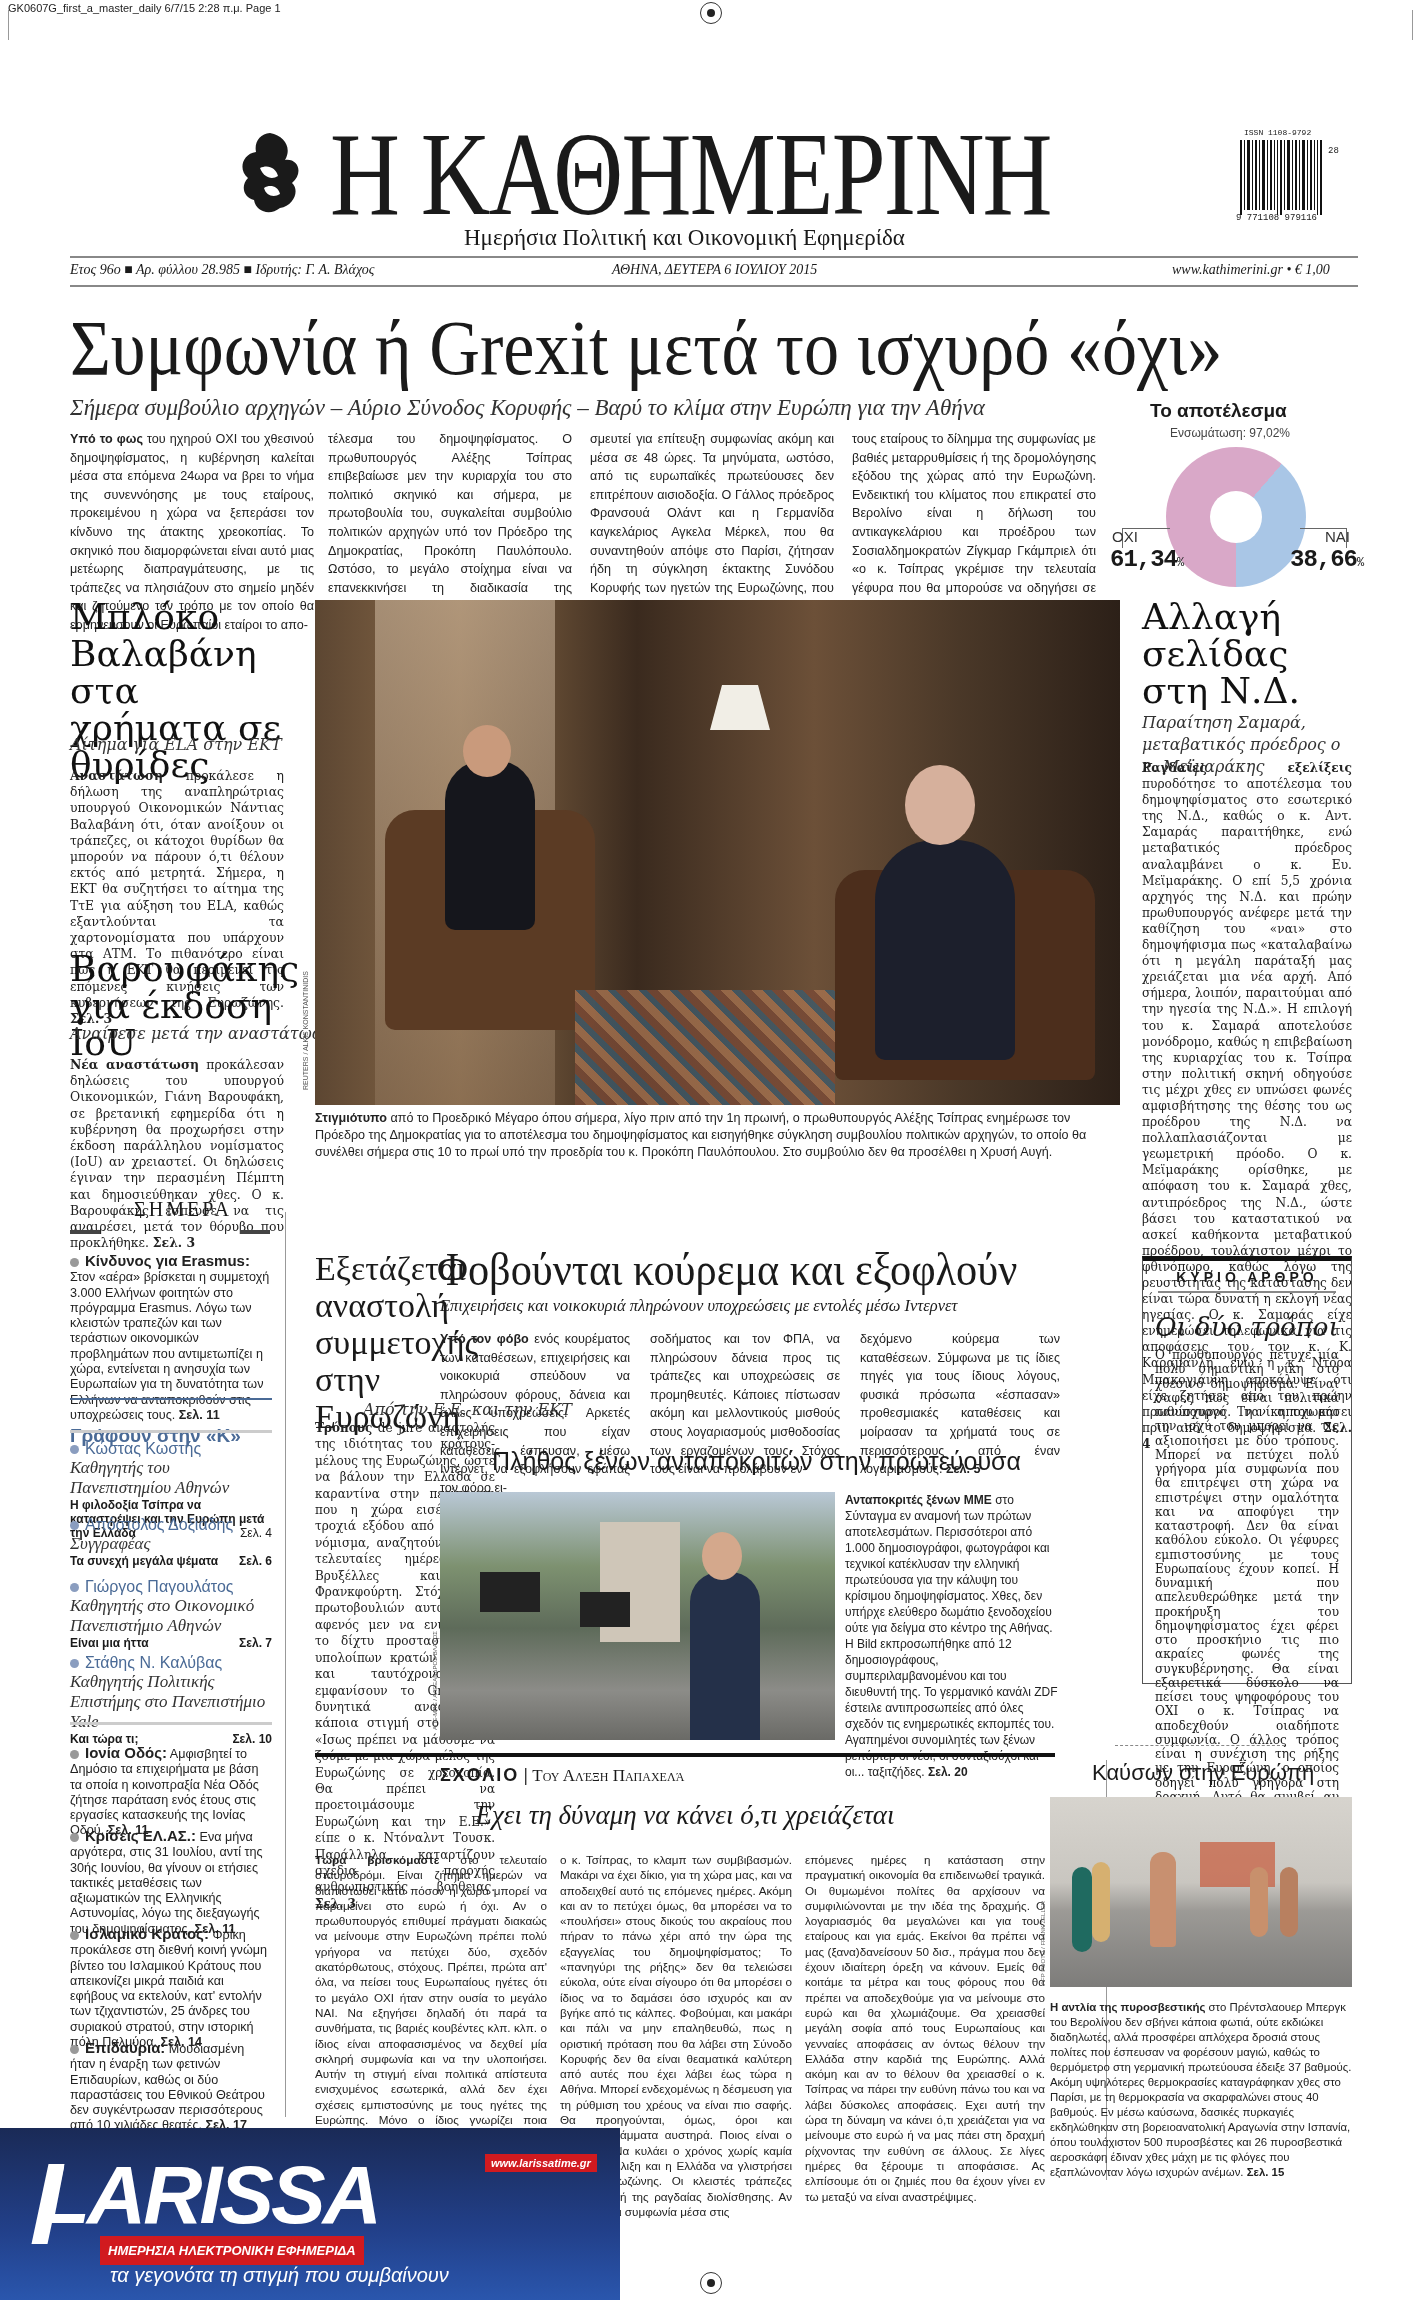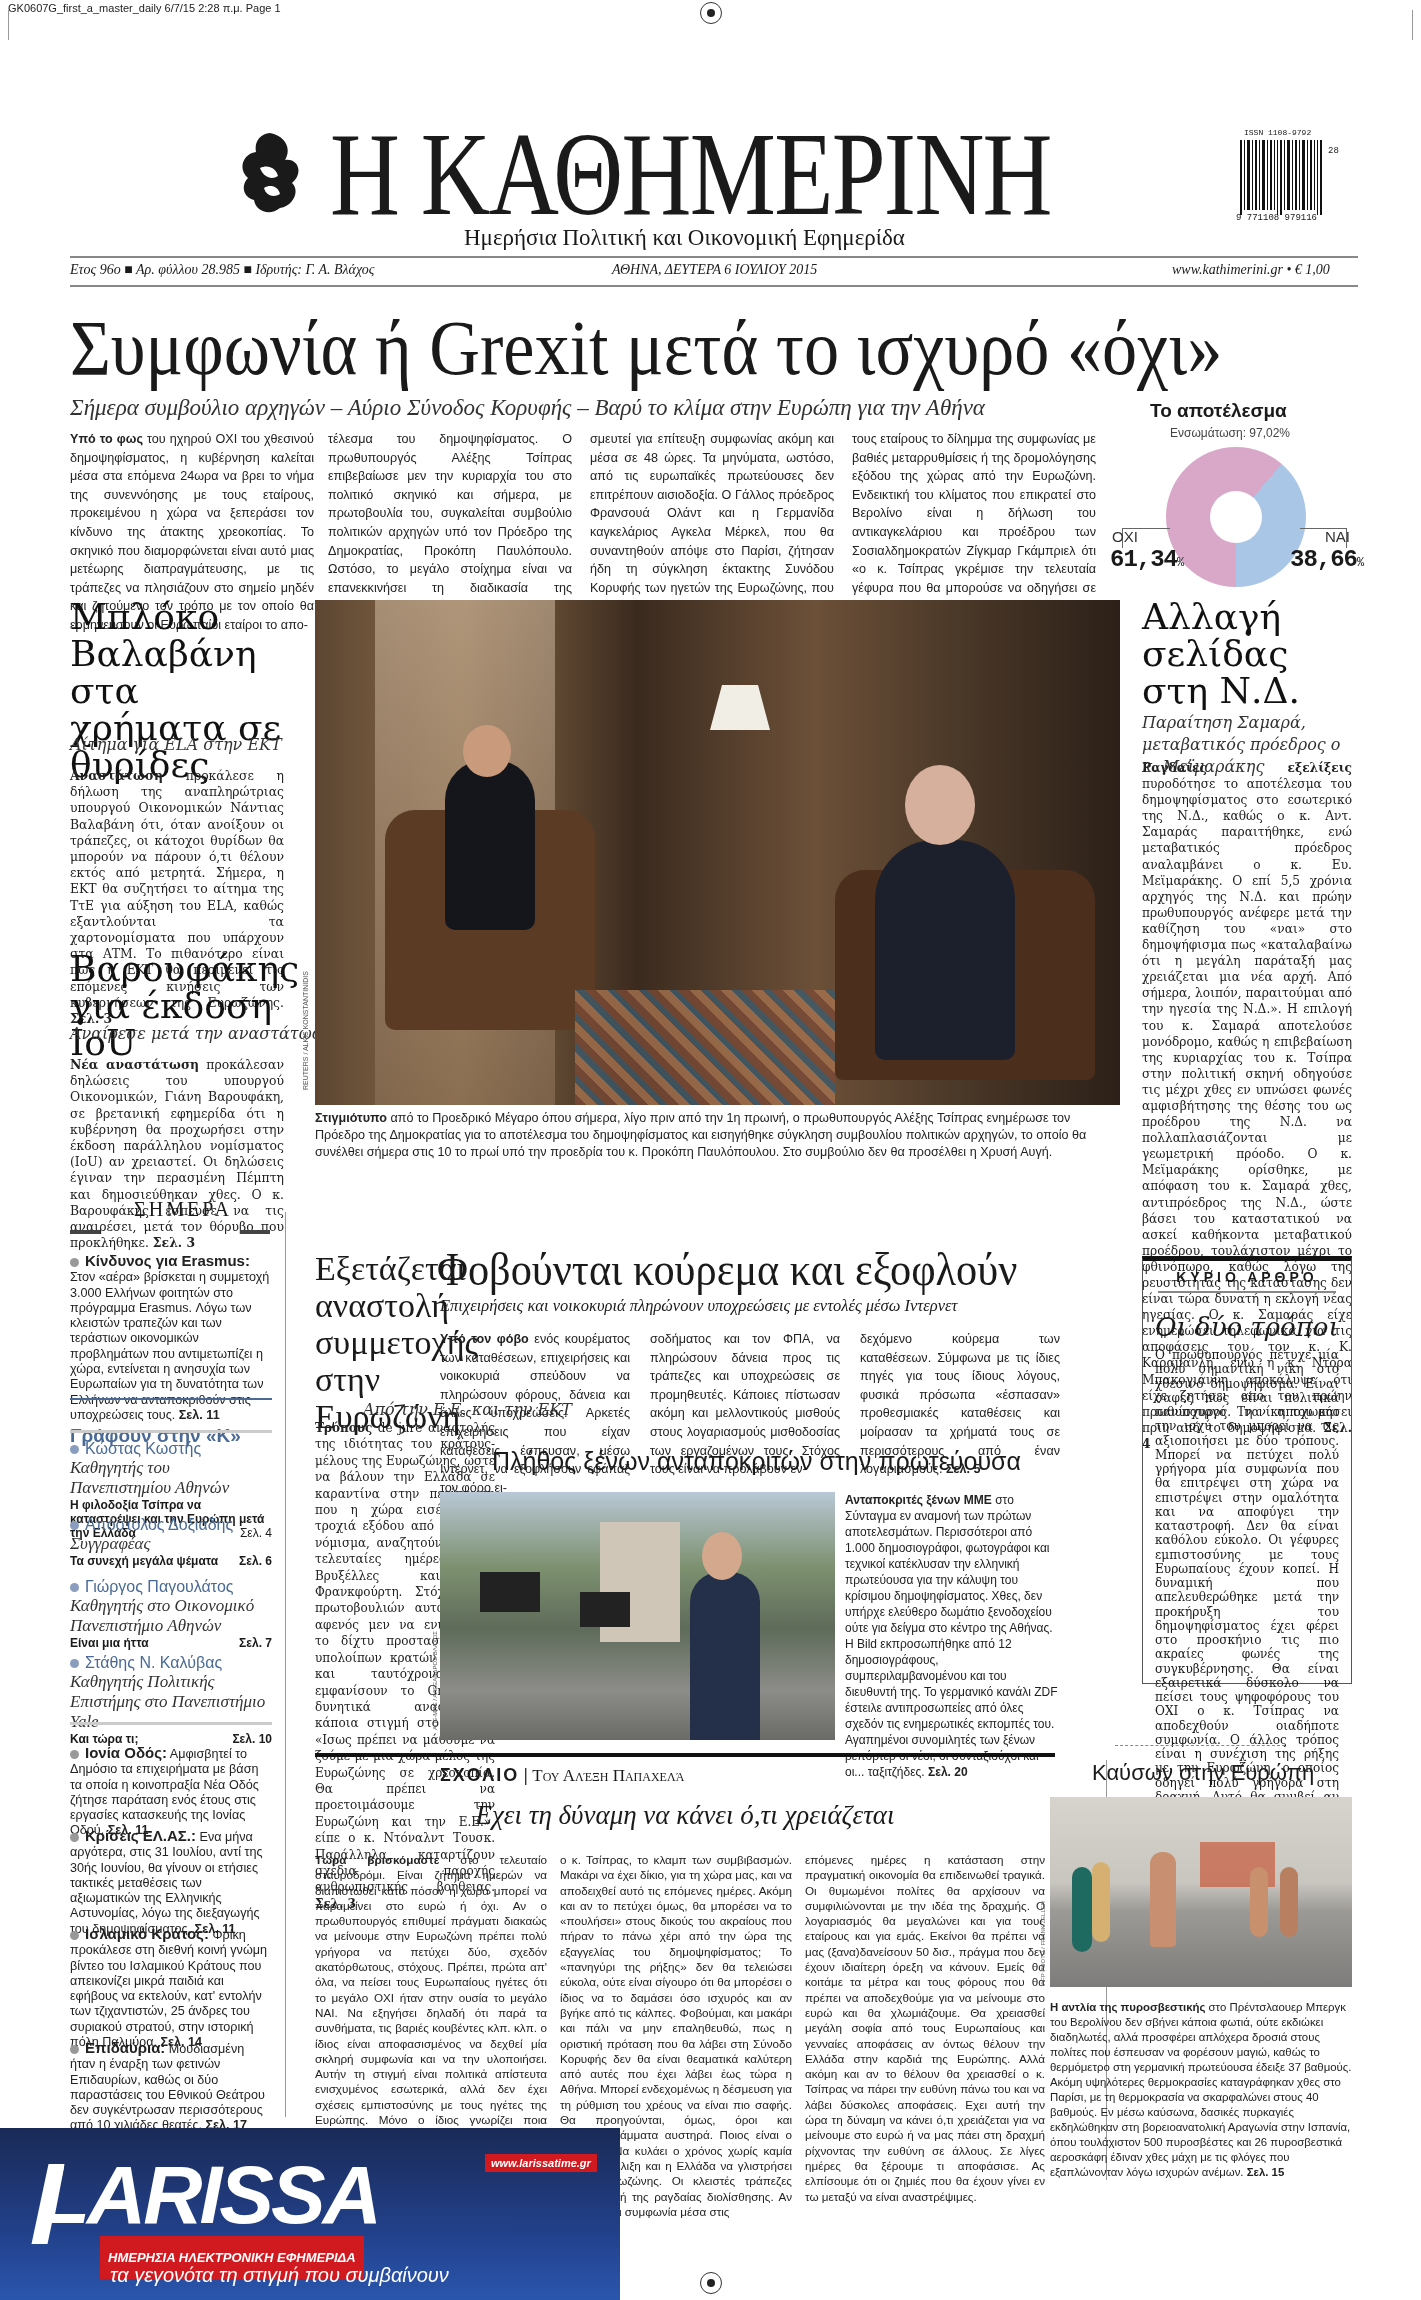--- a/index.html
+++ b/index.html
@@ -238,16 +238,16 @@
   <div class="abs" style="left:200px;top:70px;width:18px;height:70px;background:#c8906c;border-radius:9px;"></div>
   <div class="abs" style="left:230px;top:70px;width:18px;height:70px;background:#b88060;border-radius:9px;"></div>
 </div>
 <div class="abs" style="left:1040px;top:1985px;font-size:6px;transform:rotate(-90deg);transform-origin:left top;color:#666;font-family:'Liberation Sans',sans-serif;">AFP PHOTO / FRANK ZELLER</div>
 <div class="abs caption" style="left:1050px;top:2000px;width:302px;font-size:11.4px;line-height:15px;font-family:'Liberation Sans',sans-serif;"><b>Η αντλία της πυροσβεστικής</b><span> στο Πρέντσλαουερ Μπεργκ του Βερολίνου δεν σβήνει κάποια φωτιά, ούτε εκδιώκει διαδηλωτές, αλλά προσφέρει απλόχερα δροσιά στους πολίτες που έσπευσαν να φορέσουν μαγιώ, καθώς το θερμόμετρο στη γερμανική πρωτεύουσα έδειξε 37 βαθμούς. Ακόμη υψηλότερες θερμοκρασίες καταγράφηκαν χθες στο Παρίσι, με τη θερμοκρασία να σκαρφαλώνει στους 40 βαθμούς. Εν μέσω καύσωνα, δασικές πυρκαγιές εκδηλώθηκαν στη βορειοανατολική Αραγωνία στην Ισπανία, όπου τουλάχιστον 500 πυροσβέστες και 26 πυροσβεστικά αεροσκάφη έδιναν χθες μάχη με τις φλόγες που εξαπλώνονταν λόγω ισχυρών ανέμων. </span><b>Σελ. 15</b></div>
 
 <div class="abs ad">
   <div class="abs ad-logo" style="left:40px;top:20px;font-size:82px;letter-spacing:-3px;">LARISSA</div>
   <div class="abs" style="left:40px;top:36px;width:16px;height:80px;background:#fff;transform:skewX(-12deg);"></div>
   <div class="abs ad-strip" style="left:485px;top:26px;padding:3px 6px;font-size:11px;">www.larissatime.gr</div>
-  <div class="abs ad-strip" style="left:100px;top:108px;padding:14px 8px;font-size:13px;">ΗΜΕΡΗΣΙΑ ΗΛΕΚΤΡΟΝΙΚΗ ΕΦΗΜΕΡΙΔΑ</div>
+  <div class="abs ad-strip" style="left:100px;top:108px;padding:7px 8px;font-size:13px;">ΗΜΕΡΗΣΙΑ ΗΛΕΚΤΡΟΝΙΚΗ ΕΦΗΜΕΡΙΔΑ</div>
   <div class="abs" style="left:110px;top:136px;font-size:20px;font-style:italic;color:#fff;font-family:'Liberation Sans',sans-serif;">τα γεγονότα τη στιγμή που συμβαίνουν</div>
 </div>
 <div class="abs regmark" style="left:700px;top:2272px;"></div>
 
 </body></html>

